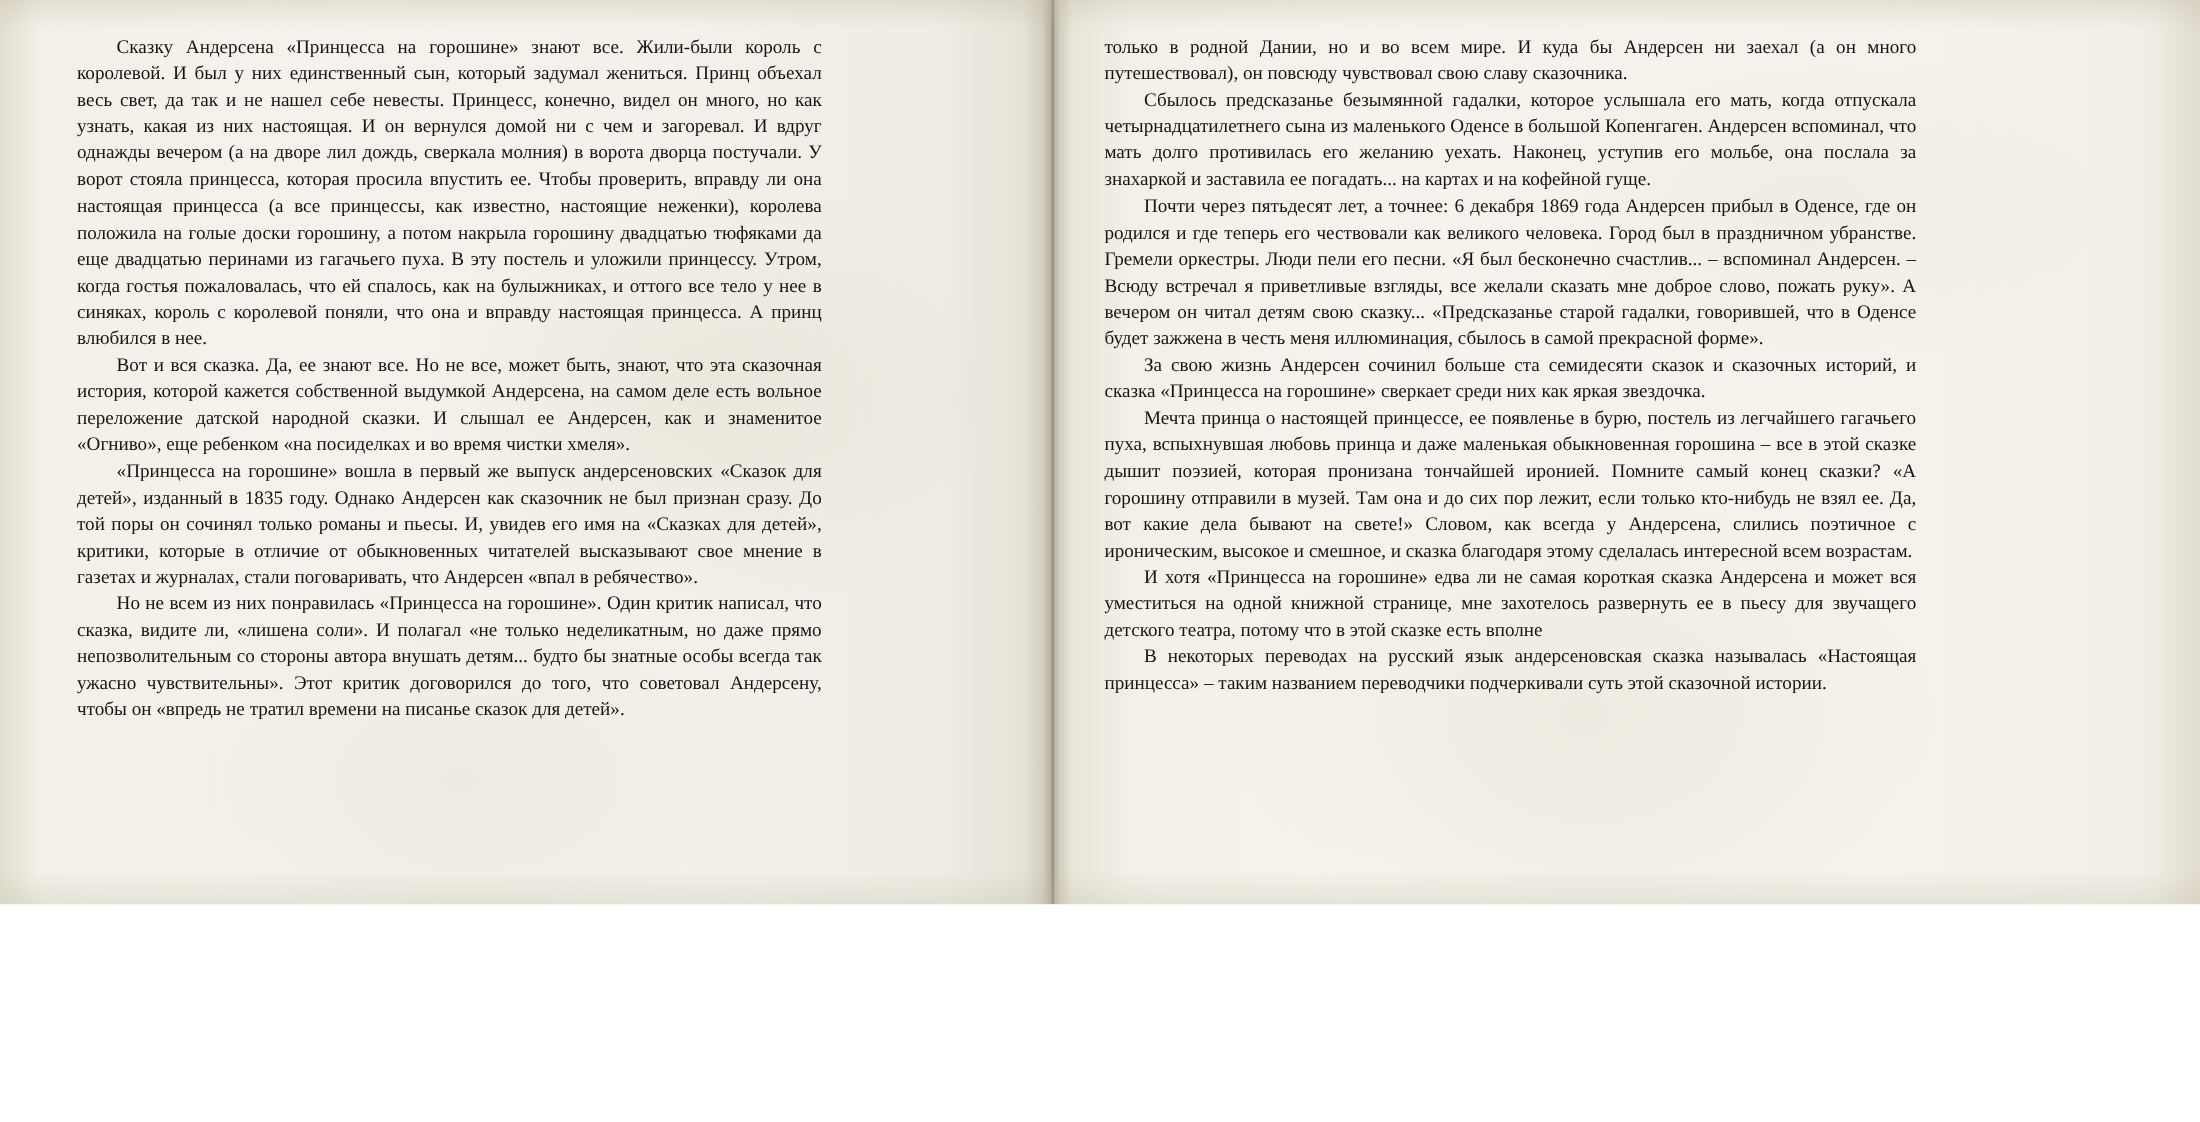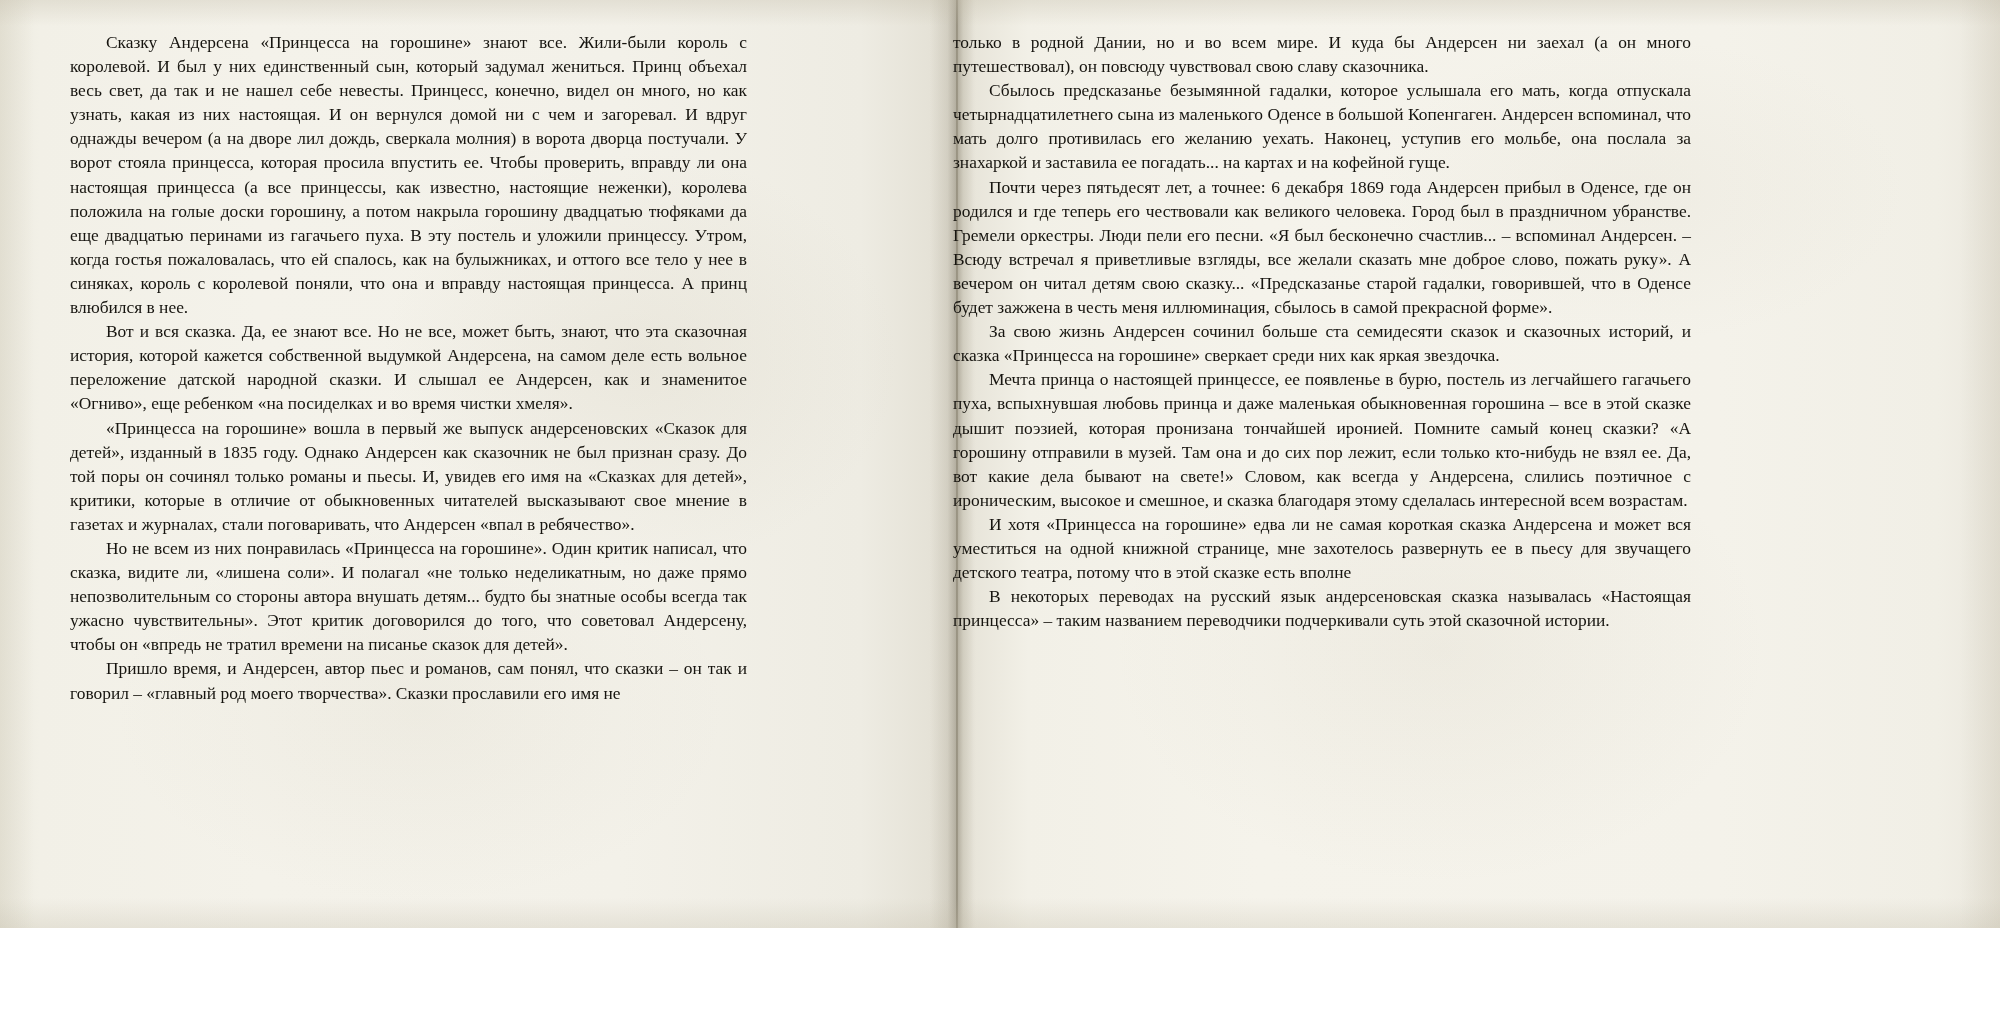--- a/index.html
+++ b/index.html
@@ -3,21 +3,21 @@
 <meta charset="utf-8">
 <style>
   html, body {
     margin: 0;
     padding: 0;
     background: #ffffff;
   }
   #page {
     position: relative;
     width: 2000px;
-    height: 928px;
+    height: 822px;
     overflow: hidden;
     background: #0f766e;
     font-family: "Liberation Serif", "DejaVu Serif", serif;
   }
 
   
   .leaf {
     position: absolute;
     top: 0;
     height: 1020px;
@@ -109,21 +109,21 @@
     top: 30px;
     color: #16140f;
     font-size: 17.4px;
     line-height: 24.1px;
     text-align: justify;
     text-justify: inter-word;
     hyphens: manual;
     -webkit-hyphens: manual;
   }
   .col-left  { left: 70px;  width: 677px; }
-  .col-right { left: 953px; width: 738px; }
+  .col-right { left: 1004px; width: 738px; }
 
   .column p {
     margin: 0;
     text-indent: 36px;
     text-align: justify;
   }
   .column p:last-child { text-align: justify; }
   .column p.no-indent { text-indent: 0; }
 </style>
 </head>
@@ -145,21 +145,20 @@
   <div class="edge-top"></div>
   <div class="edge-bottom"></div>
   <div class="edge-left"></div>
   <div class="edge-right"></div>
 
   <div class="column col-left">
     <p>Сказку Андерсена «Принцесса на горошине» знают все. Жили-были король с королевой. И был у них единственный сын, который задумал жениться. Принц объехал весь свет, да так и не нашел себе невесты. Принцесс, конечно, видел он много, но как узнать, какая из них настоящая. И он вернулся домой ни с чем и загоревал. И вдруг однажды вечером (а на дворе лил дождь, сверкала молния) в ворота дворца постучали. У ворот стояла принцесса, которая просила впустить ее. Чтобы проверить, вправду ли она настоящая принцесса (а все принцессы, как известно, настоящие неженки), королева положила на голые доски горошину, а потом накрыла горошину двадцатью тюфяками да еще двадцатью перинами из гагачьего пуха. В эту постель и уложили принцессу. Утром, когда гостья пожаловалась, что ей спалось, как на булыжниках, и оттого все тело у нее в синяках, король с королевой поняли, что она и вправду настоящая принцесса. А принц влюбился в нее.</p>
     <p>Вот и вся сказка. Да, ее знают все. Но не все, может быть, знают, что эта сказочная история, которой кажется собственной выдумкой Андерсена, на самом деле есть вольное переложение датской народной сказки. И слышал ее Андерсен, как и знаменитое «Огниво», еще ребенком «на посиделках и во время чистки хмеля».</p>
     <p>«Принцесса на горошине» вошла в первый же выпуск андерсеновских «Сказок для детей», изданный в 1835 году. Однако Андерсен как сказочник не был признан сразу. До той поры он сочинял только романы и пьесы. И, увидев его имя на «Сказках для детей», критики, которые в отличие от обыкновенных читателей высказывают свое мнение в газетах и журналах, стали поговаривать, что Андерсен «впал в ребячество».</p>
     <p>Но не всем из них понравилась «Принцесса на горошине». Один критик написал, что сказка, видите ли, «лишена соли». И полагал «не только неделикатным, но даже прямо непозволительным со стороны автора внушать детям... будто бы знатные особы всегда так ужасно чувствительны». Этот критик договорился до того, что советовал Андерсену, чтобы он «впредь не тратил времени на писанье сказок для детей».</p>
-    <p>Пришло время, и Андерсен, автор пьес и романов, сам понял, что сказки – он так и говорил – «главный род моего творчества». Сказки прославили его имя не</p>
   </div>
 
   <div class="column col-right">
     <p class="no-indent">только в родной Дании, но и во всем мире. И куда бы Андерсен ни заехал (а он много путешествовал), он повсюду чувствовал свою славу сказочника.</p>
     <p>Сбылось предсказанье безымянной гадалки, которое услышала его мать, когда отпускала четырнадцатилетнего сына из маленького Оденсе в большой Копенгаген. Андерсен вспоминал, что мать долго противилась его желанию уехать. Наконец, уступив его мольбе, она послала за знахаркой и заставила ее погадать... на картах и на кофейной гуще.</p>
     <p>Почти через пятьдесят лет, а точнее: 6 декабря 1869 года Андерсен прибыл в Оденсе, где он родился и где теперь его чествовали как великого человека. Город был в праздничном убранстве. Гремели оркестры. Люди пели его песни. «Я был бесконечно счастлив... – вспоминал Андерсен. – Всюду встречал я приветливые взгляды, все желали сказать мне доброе слово, пожать руку». А вечером он читал детям свою сказку... «Предсказанье старой гадалки, говорившей, что в Оденсе будет зажжена в честь меня иллюминация, сбылось в самой прекрасной форме».</p>
     <p>За свою жизнь Андерсен сочинил больше ста семидесяти сказок и сказочных историй, и сказка «Принцесса на горошине» сверкает среди них как яркая звездочка.</p>
     <p>Мечта принца о настоящей принцессе, ее появленье в бурю, постель из легчайшего гагачьего пуха, вспыхнувшая любовь принца и даже маленькая обыкновенная горошина – все в этой сказке дышит поэзией, которая пронизана тончайшей иронией. Помните самый конец сказки? «А горошину отправили в музей. Там она и до сих пор лежит, если только кто-нибудь не взял ее. Да, вот какие дела бывают на свете!» Словом, как всегда у Андерсена, слились поэтичное с ироническим, высокое и смешное, и сказка благодаря этому сделалась интересной всем возрастам.</p>
     <p>И хотя «Принцесса на горошине» едва ли не самая короткая сказка Андерсена и может вся уместиться на одной книжной странице, мне захотелось развернуть ее в пьесу для звучащего детского театра, потому что в этой сказке есть вполне</p>
     <p>В некоторых переводах на русский язык андерсеновская сказка называлась «Настоящая принцесса» – таким названием переводчики подчеркивали суть этой сказочной истории.</p>

